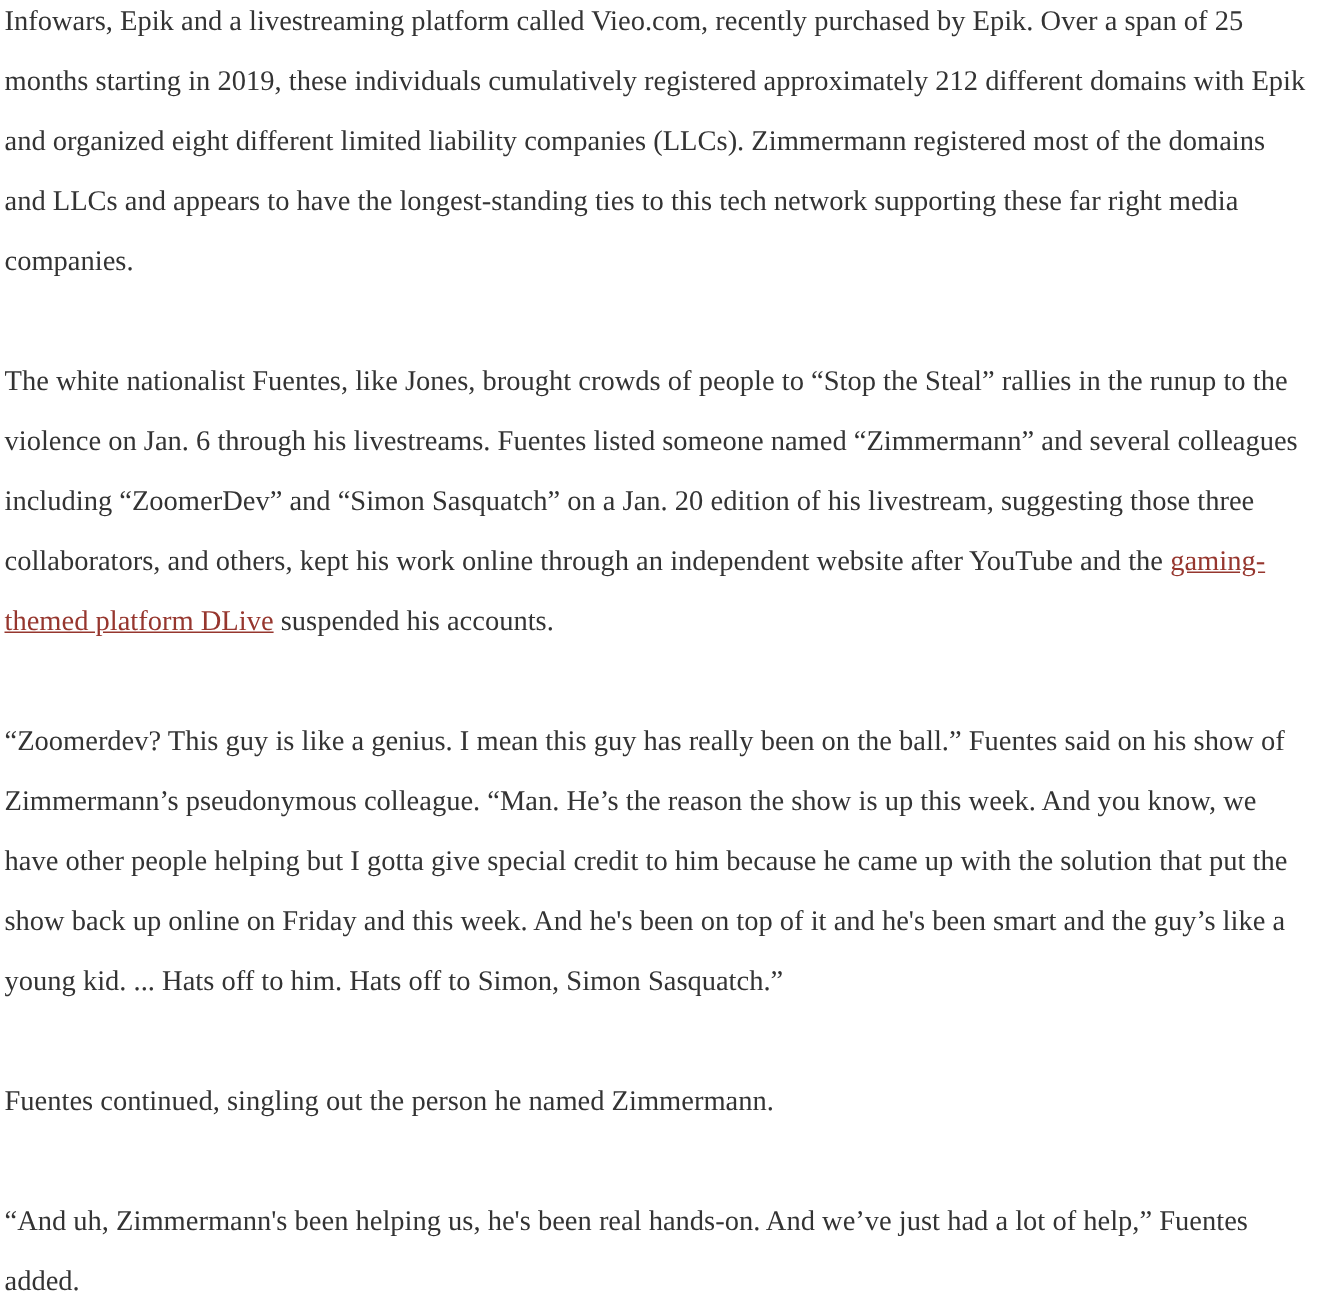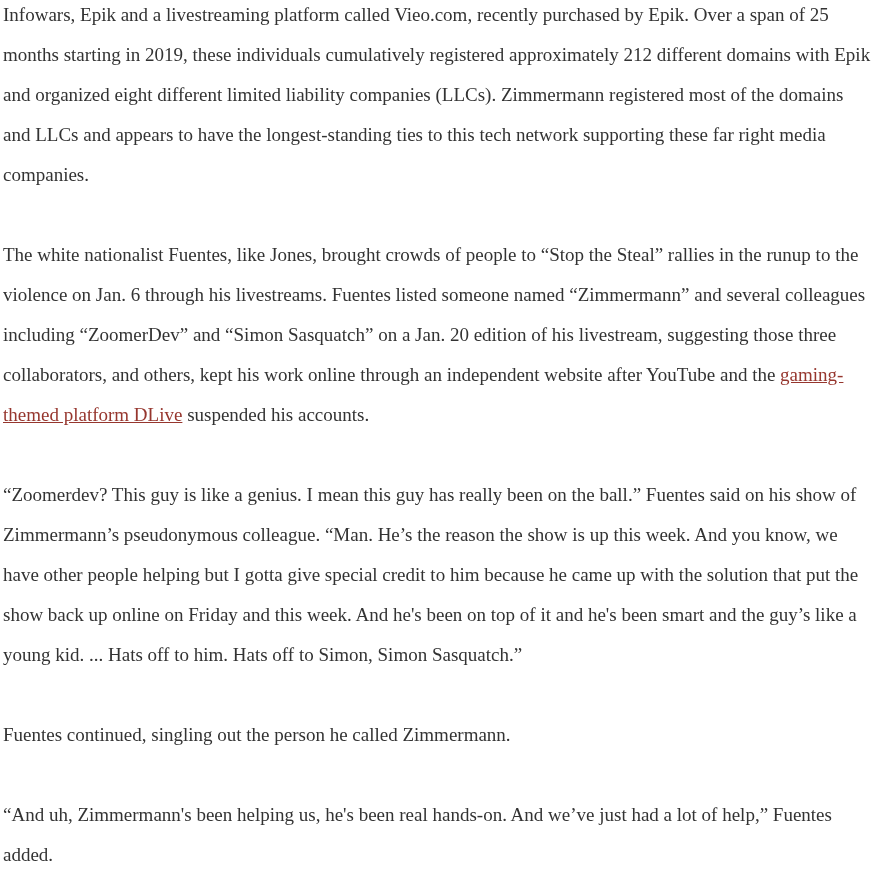--- a/index.html
+++ b/index.html
@@ -37,17 +37,17 @@
 <body style="background: rgb(255, 255, 255);">
 
 <main class="article-body">
 
   <p>Infowars, Epik and a livestreaming platform called Vieo.com, recently purchased by Epik. Over a span of 25 months starting in 2019, these individuals cumulatively registered approximately 212 different domains with Epik and organized eight different limited liability companies (LLCs). Zimmermann registered most of the domains and LLCs and appears to have the longest-standing ties to this tech network supporting these far right media companies.</p>
 
   <p><span>The white nationalist Fuentes, like Jones, brought crowds of people to “Stop the Steal” rallies in the runup to the violence on Jan. 6 through his livestreams. Fuentes listed someone named “Zimmermann” and several colleagues including “ZoomerDev” and “Simon Sasquatch” on a Jan. 20 edition of his livestream, suggesting those three collaborators, and others, kept his work online through an independent website after YouTube and the </span><a href="#">gaming-themed platform DLive</a><span> suspended his accounts.</span></p>
 
   <p>“Zoomerdev? This guy is like a genius. I mean this guy has really been on the ball.” Fuentes said on his show of Zimmermann’s pseudonymous colleague. “Man. He’s the reason the show is up this week. And you know, we have other people helping but I gotta give special credit to him because he came up with the solution that put the show back up online on Friday and this week. And he's been on top of it and he's been smart and the guy’s like a young kid. ... Hats off to him. Hats off to Simon, Simon Sasquatch.”</p>
 
-  <p>Fuentes continued, singling out the person he called Zimmermann.</p>
+  <p>Fuentes continued, singling out the person he named Zimmermann.</p>
 
   <p>“And uh, Zimmermann's been helping us, he's been real hands-on. And we’ve just had a lot of help,” Fuentes added.</p>
 
 </main>
 
 </body></html>

